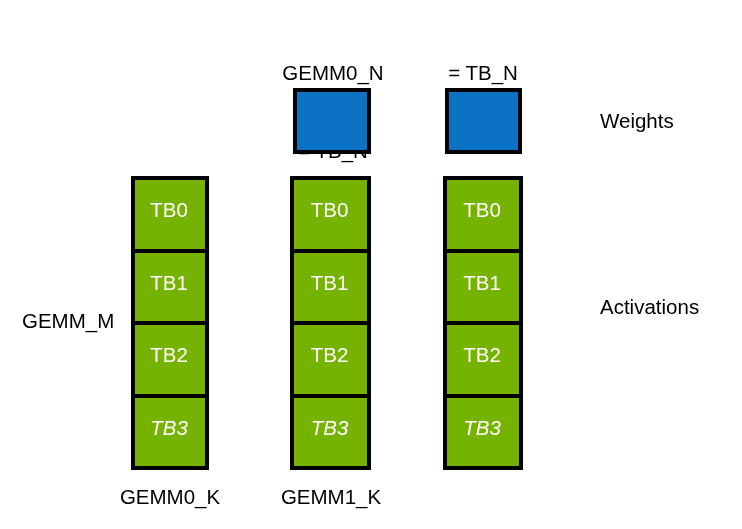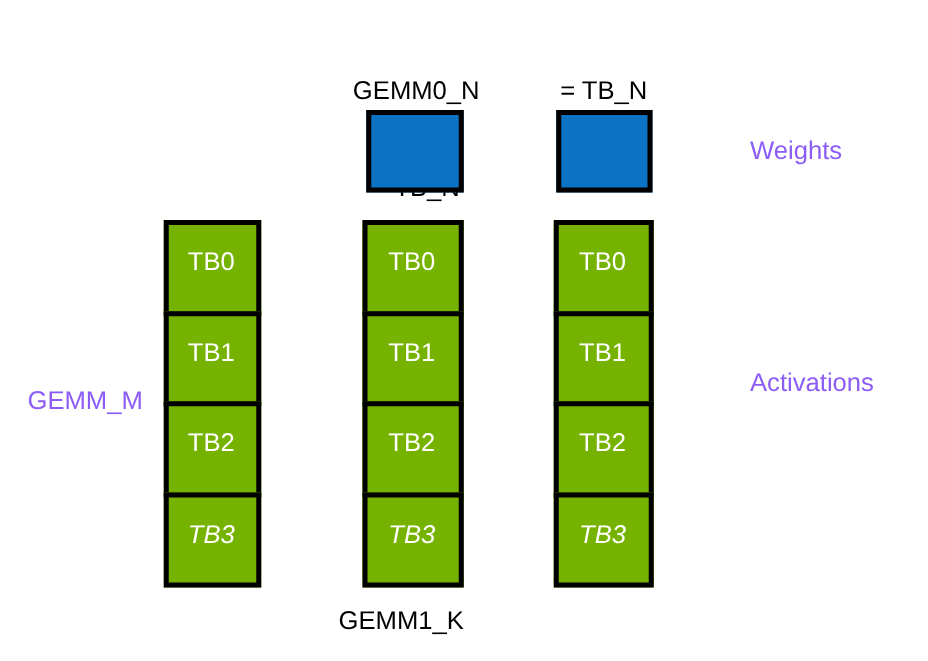--- a/index.html
+++ b/index.html
@@ -28,21 +28,21 @@
     line-height: 26px;
     color: #000000;
     white-space: pre;
     letter-spacing: 0px;
   }
 
   .side-label {
     position: absolute;
     font-size: 20.5px;
     line-height: 26px;
-    color: #8b5cf6;
+    color: #000000;
     white-space: nowrap;
   }
 
   .weight-box {
     position: absolute;
     background: #0B72C4;
     border: 4px solid #000000;
     box-sizing: border-box;
   }
 
@@ -142,16 +142,17 @@
       <span class="tb-text">TB1</span>
     </div>
     <div class="tb-cell">
       <span class="tb-text">TB2</span>
     </div>
     <div class="tb-cell">
       <span class="tb-text">TB3</span>
     </div>
   </div>
 
+  <div class="col-label" style="left:91px; top:484px; width:158px;">GEMM0_K</div>
 
-  <div class="col-label" style="left:242px; top:484px; width:158px;">GEMM1_K</div>
+  <div class="col-label" style="left:252px; top:484px; width:158px;">GEMM1_K</div>
 
 </div>
 
 </body></html>

